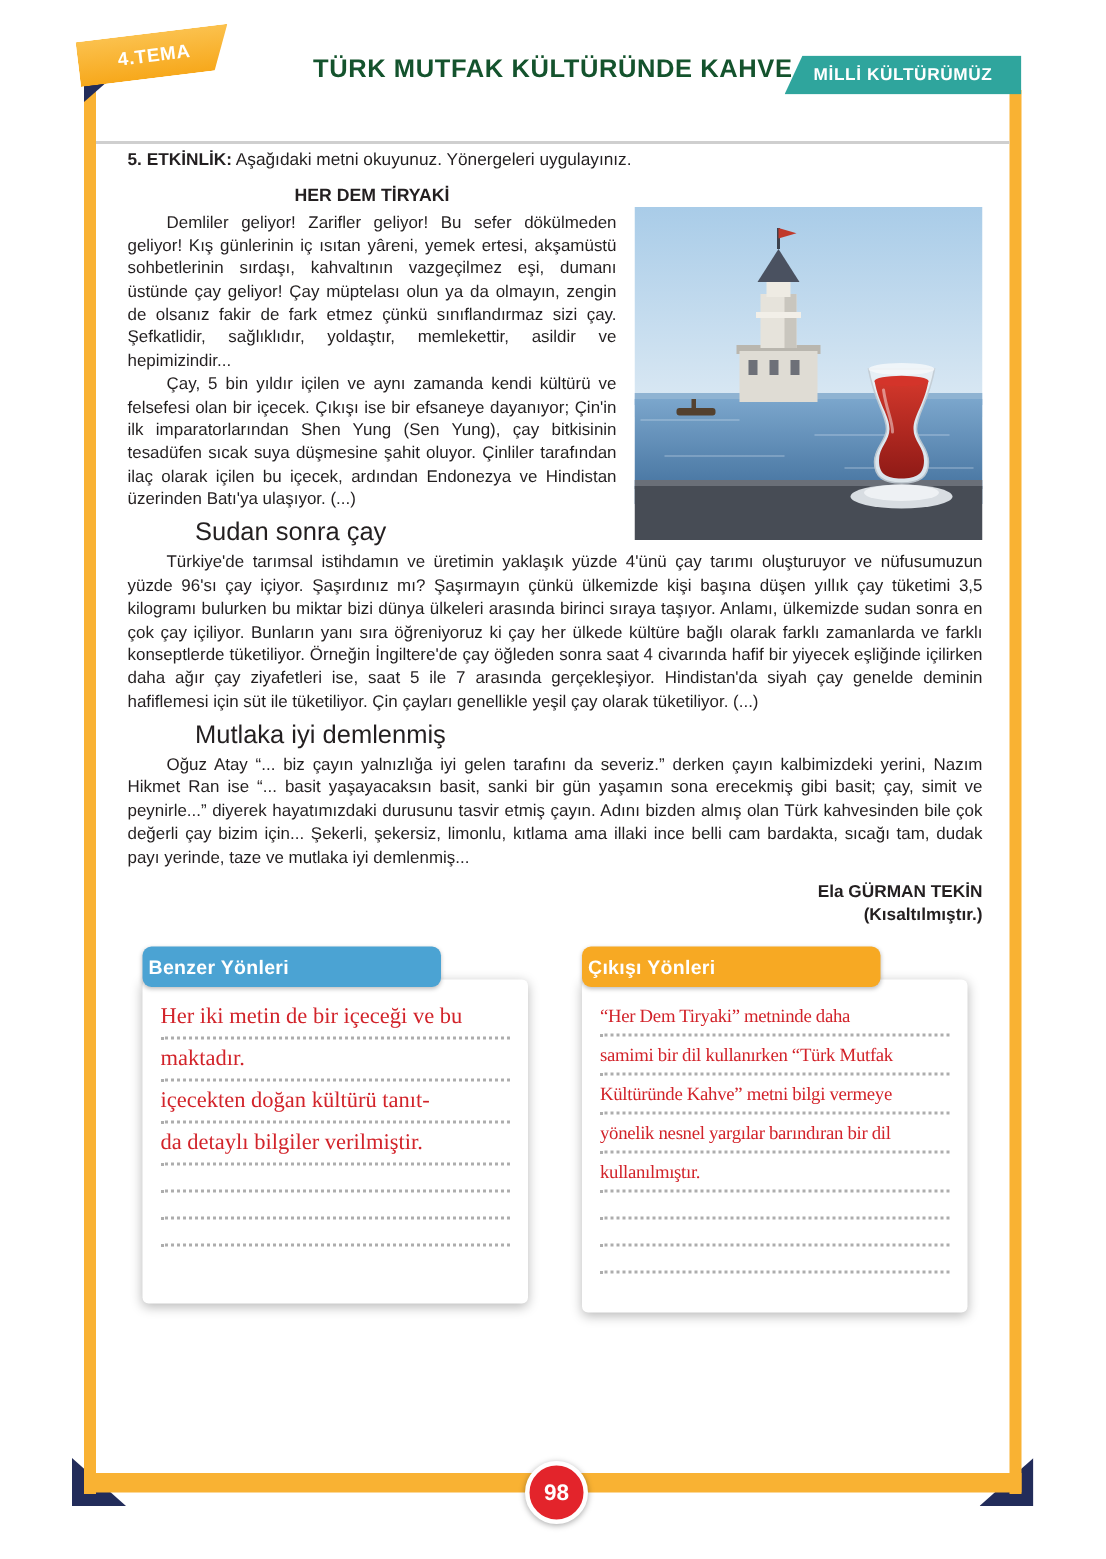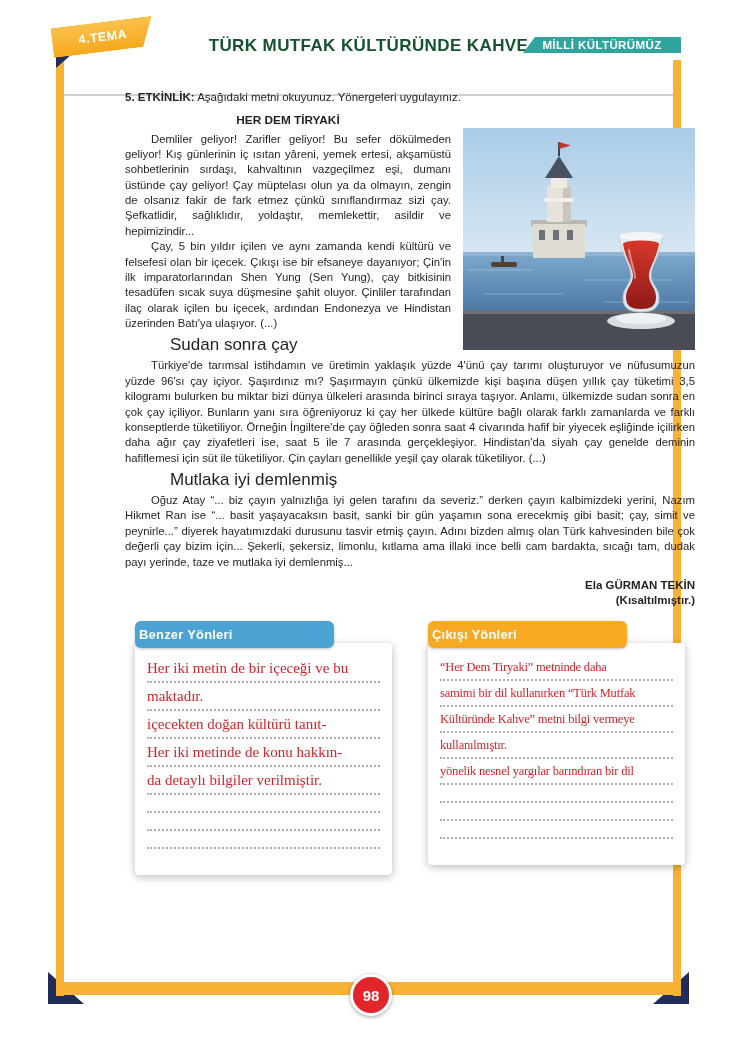--- a/index.html
+++ b/index.html
@@ -24,28 +24,28 @@
     clip-path:polygon(0 0,100% 0,88% 100%,0 100%);
     transform:rotate(-7deg); transform-origin:left bottom;
     display:flex; align-items:center; justify-content:center;
     color:#fff; font-weight:bold; font-size:12.5px; letter-spacing:.5px; z-index:3;
   }
   .page-title {
     position:absolute; left:160px; right:160px; top:36px; text-align:center;
     color:#14532d; font-weight:bold; font-size:17px; letter-spacing:.4px; z-index:3;
   }
   .kultur-ribbon {
-    position:absolute; right:56px; top:37px; width:158px; height:16px;
+    position:absolute; right:56px; top:37px; width:158px; height:26px;
     background:#2fa59d; clip-path:polygon(12px 0,100% 0,100% 100%,0 100%);
     display:flex; align-items:center; justify-content:center;
     color:#fff; font-weight:bold; font-size:11.5px; letter-spacing:.4px; z-index:3;
   }
   .header-rule { position:absolute; left:64px; right:64px; top:94px; height:1.5px; background:#cfcfcf; z-index:2; }
   
-  .content { position:absolute; left:85px; top:90px; width:570px; z-index:2; font-size:11.3px; line-height:1.36;margin-left:40px; }
+  .content { position:absolute; left:85px; top:100px; width:570px; z-index:2; font-size:11.3px; line-height:1.36; }
   .activity-line { font-size:11.5px; }
   .activity-line b { font-weight:bold; }
   .reading-title { font-weight:bold; font-size:11.8px; text-align:center; margin-top:6px; margin-bottom:4px; }
   .article p { margin:0; text-indent:26px; text-align:justify; }
   .subhead { font-weight:normal; font-size:17px; margin:2px 0 2px 45px; }
   .photo {
     float:right; width:232px; height:222px; margin:16px 0 8px 12px; display:block;
   }
   .author-block { text-align:right; font-weight:bold; font-size:11.5px; line-height:1.35; margin-top:8px; clear:none; }
   .question { margin-top:8px; text-align:justify; font-size:11.5px; }
@@ -177,36 +177,35 @@
 
 
   <div class="answers">
 
     <div class="answer-col">
       <div class="pill pill-blue">Benzer Yönleri</div>
       <div class="box-body">
         <div class="ans-line big">Her iki metin de bir içeceği ve bu</div>
         <div class="ans-line big">maktadır.</div>
         <div class="ans-line big">içecekten doğan kültürü tanıt-</div>
-        <div class="ans-line big">Her iki metinde de konu hakkın-</div>
         <div class="ans-line big">da detaylı bilgiler verilmiştir.</div>
         <div class="ans-empty"></div>
         <div class="ans-empty"></div>
         <div class="ans-empty"></div>
       </div>
     </div>
 
     <div class="answer-col">
       <div class="pill pill-orange">Çıkışı Yönleri</div>
       <div class="box-body">
         <div class="ans-line small">“Her Dem Tiryaki” metninde daha</div>
         <div class="ans-line small">samimi bir dil kullanırken “Türk Mutfak</div>
         <div class="ans-line small">Kültüründe Kahve” metni bilgi vermeye</div>
+        <div class="ans-line small">yönelik nesnel yargılar barındıran bir dil</div>
         <div class="ans-line small">kullanılmıştır.</div>
-        <div class="ans-line small">yönelik nesnel yargılar barındıran bir dil</div>
         <div class="ans-empty"></div>
         <div class="ans-empty"></div>
         <div class="ans-empty"></div>
       </div>
     </div>
 
   </div>
 </div>
 
 <div class="page-badge">

